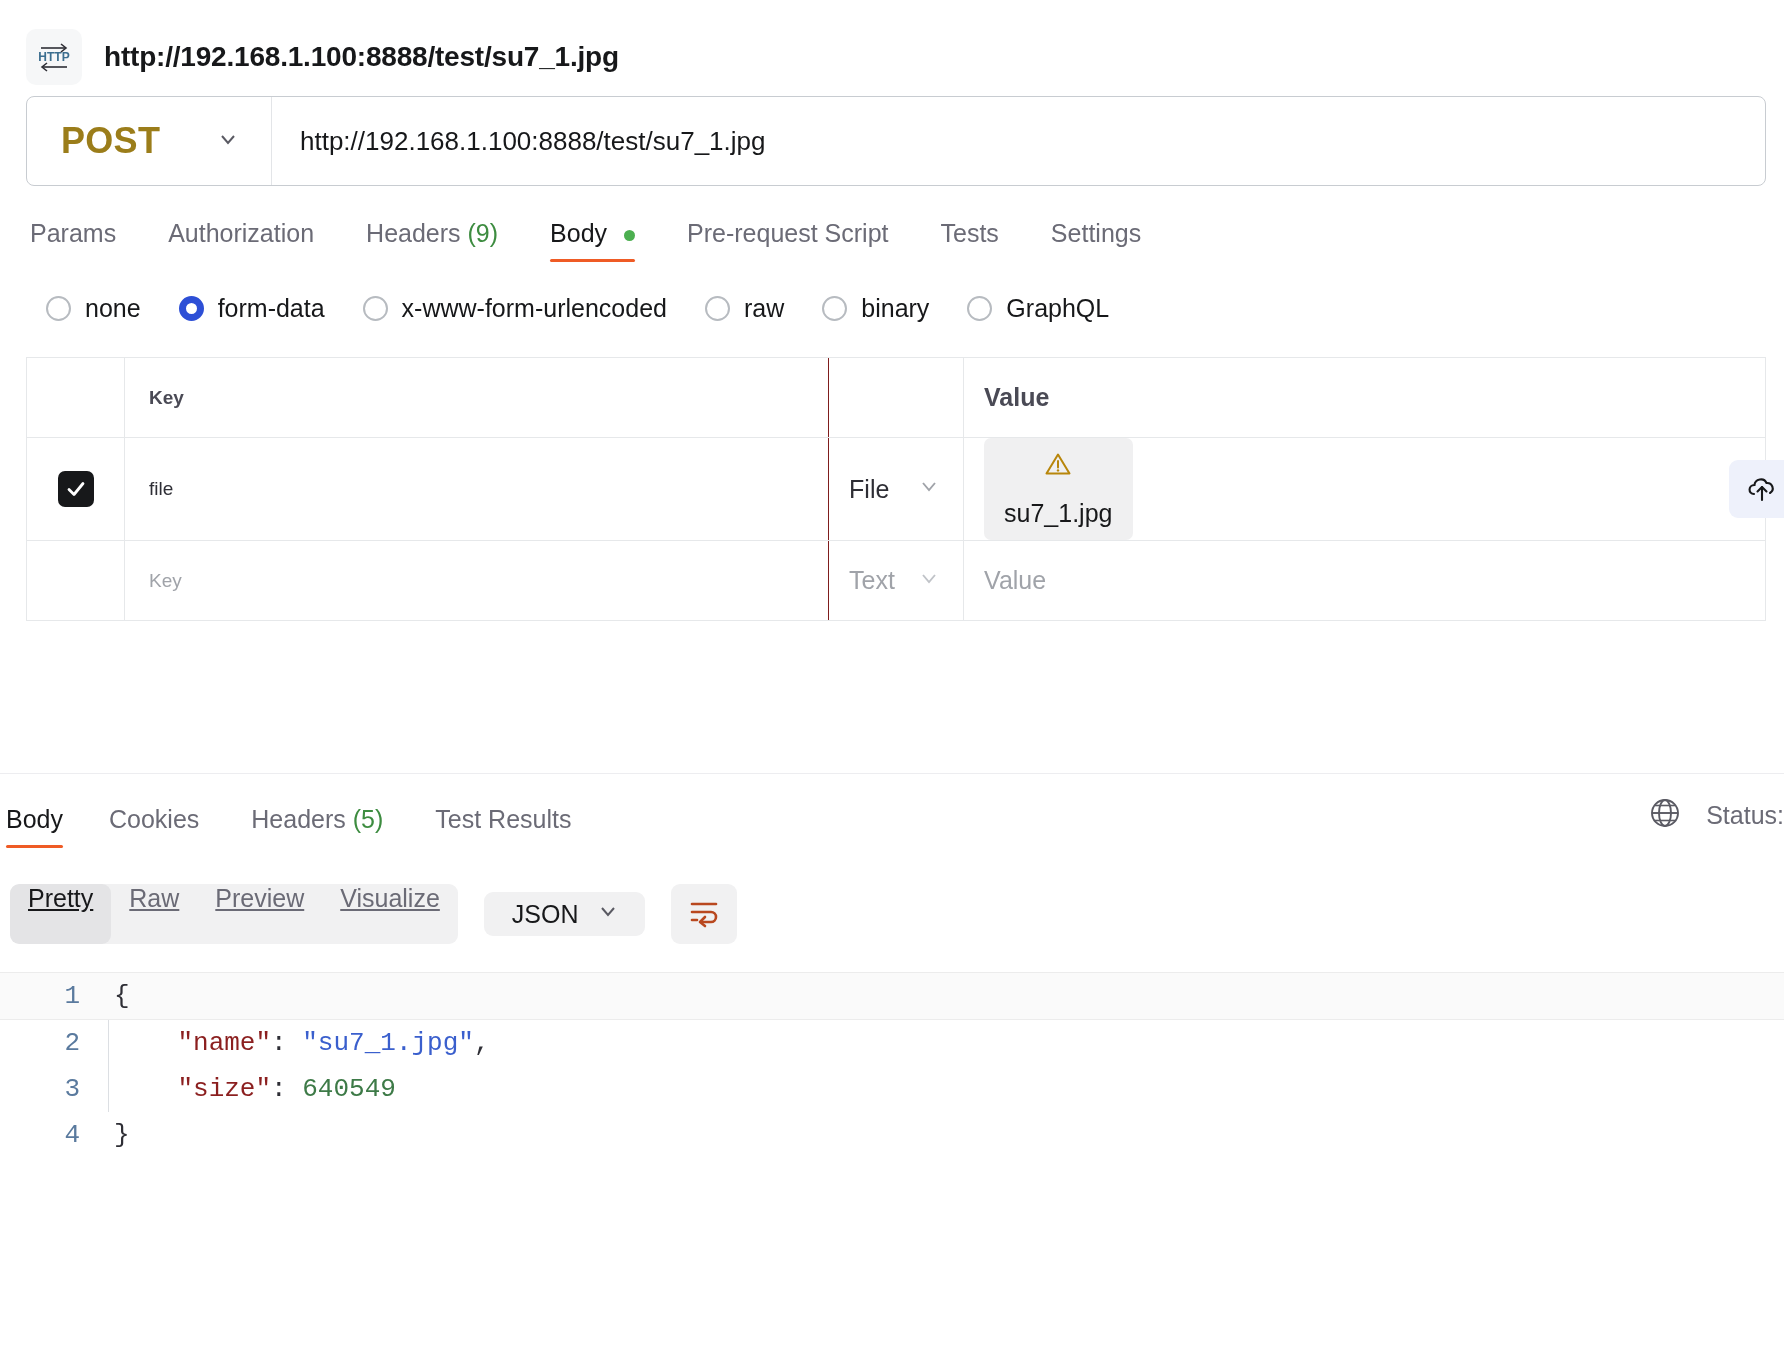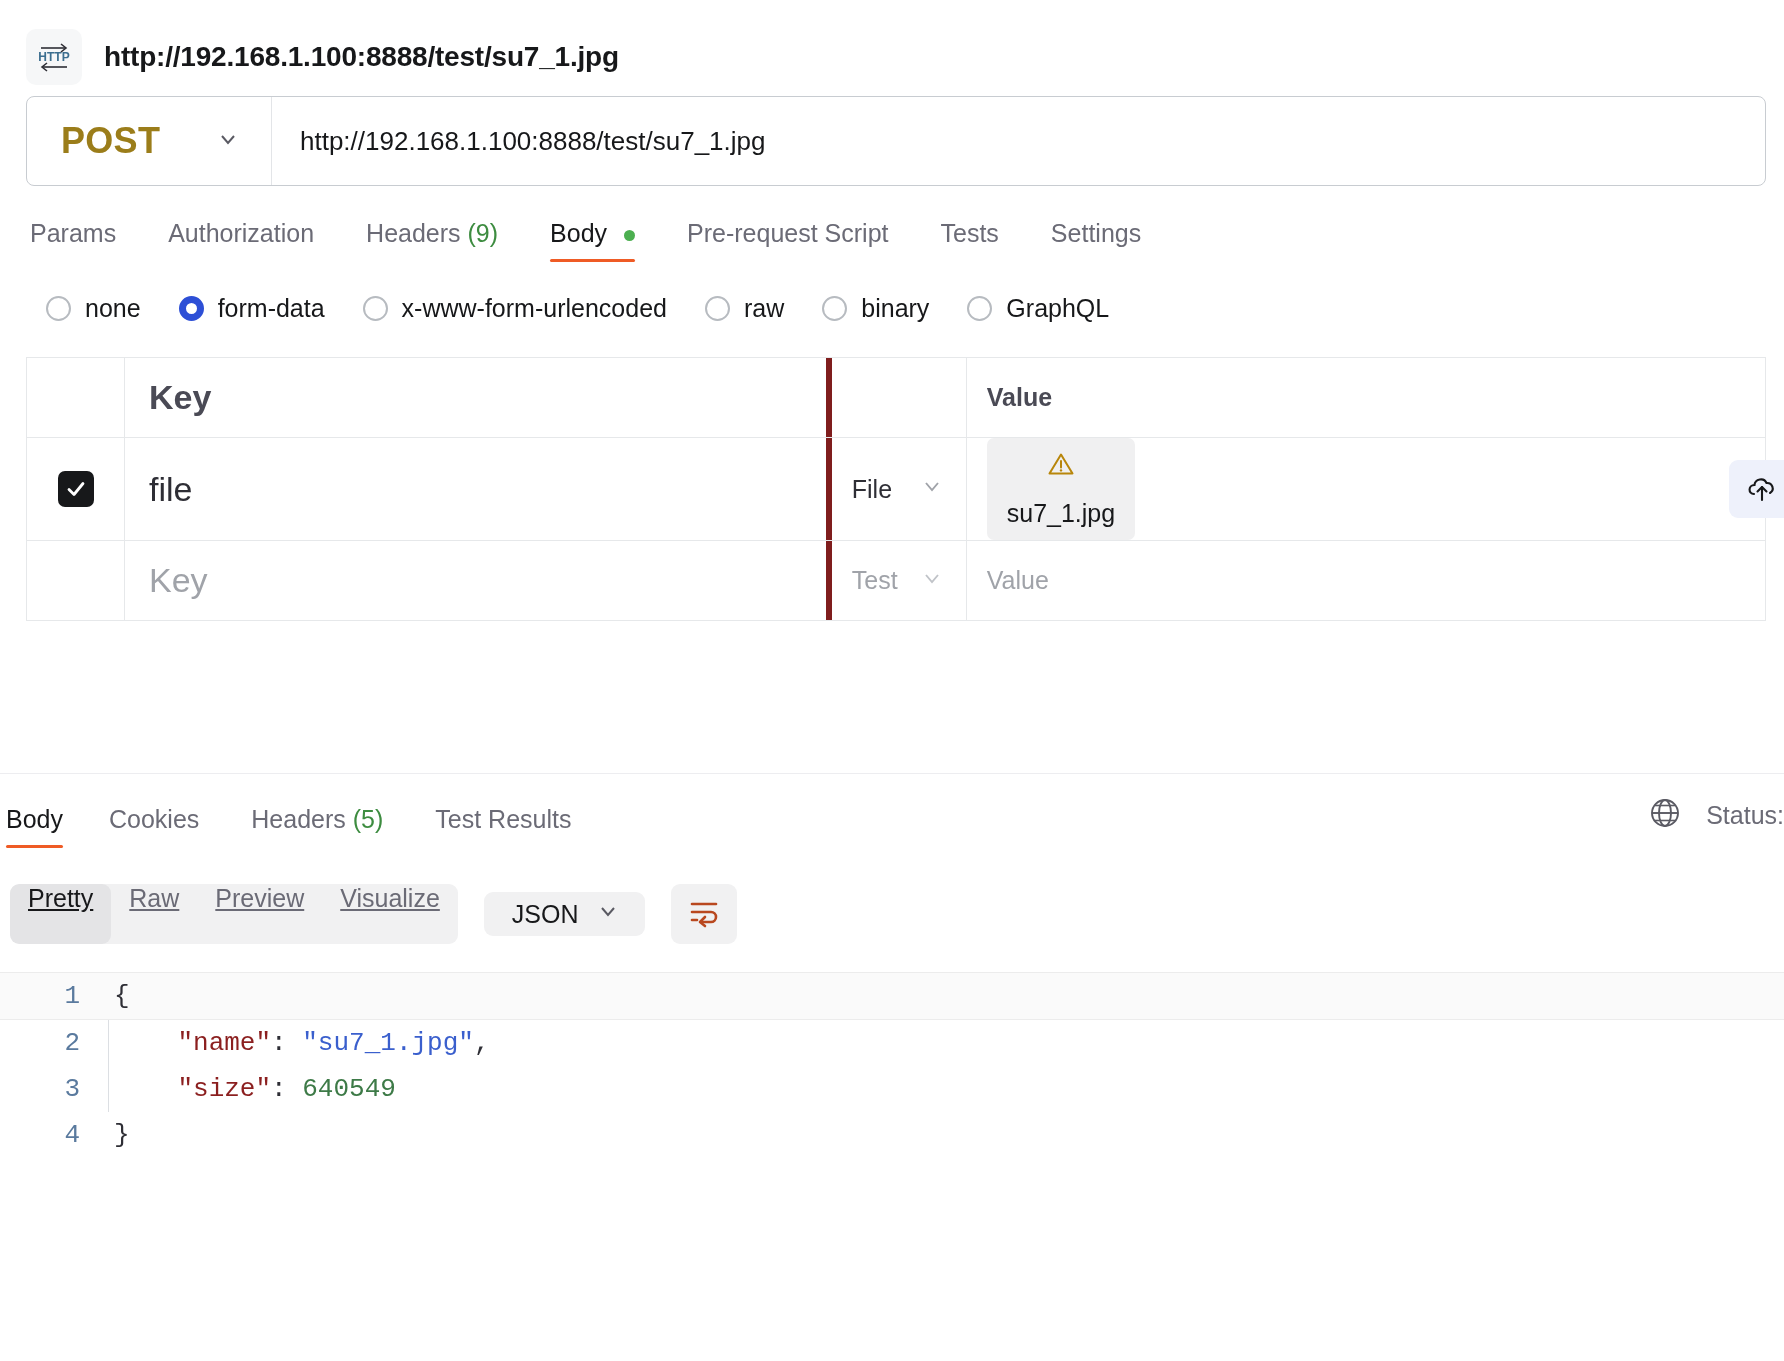--- a/index.html
+++ b/index.html
@@ -149,22 +149,22 @@
   .fd-cell-check {
     width: 98px;
     border-right: 1px solid #e6e8ea;
     display: flex; align-items: center; justify-content: center;
     flex: none;
   }
   .fd-cell-key {
     flex: 1;
     display: flex; align-items: center;
     padding-left: 24px;
-    font-size: 34px;
-    border-right: 6px solid #7f1d1d;
+    font-size: 19px;
+    border-right: 1px solid #7f1d1d;
   }
   .fd-cell-type {
     width: 135px;
     display: flex; align-items: center; justify-content: space-between;
     padding: 0 22px 0 20px;
     font-size: 25px;
     border-right: 1px solid #e6e8ea;
     flex: none;
   }
   .fd-cell-value {
@@ -453,21 +453,21 @@
           <polyline points="12.5,19.5 17,15 21.5,19.5" fill="none" stroke="#17181a" stroke-width="2.1" stroke-linecap="round" stroke-linejoin="round"></polyline>
         </svg>
       </span>
     </div>
   </div>
 
   <div class="fd-row">
     <div class="fd-cell-check"></div>
     <div class="fd-cell-key muted">Key</div>
     <div class="fd-cell-type muted">
-      <span>Test</span>
+      <span>Text</span>
       <span>
         <svg width="24" height="24" viewBox="0 0 24 24">
           <polyline points="6,9 12,16 18,9" fill="none" stroke="#c0c3c8" stroke-width="1.9"></polyline>
         </svg>
       </span>
     </div>
     <div class="fd-cell-value muted">Value</div>
   </div>
 
 </div>

